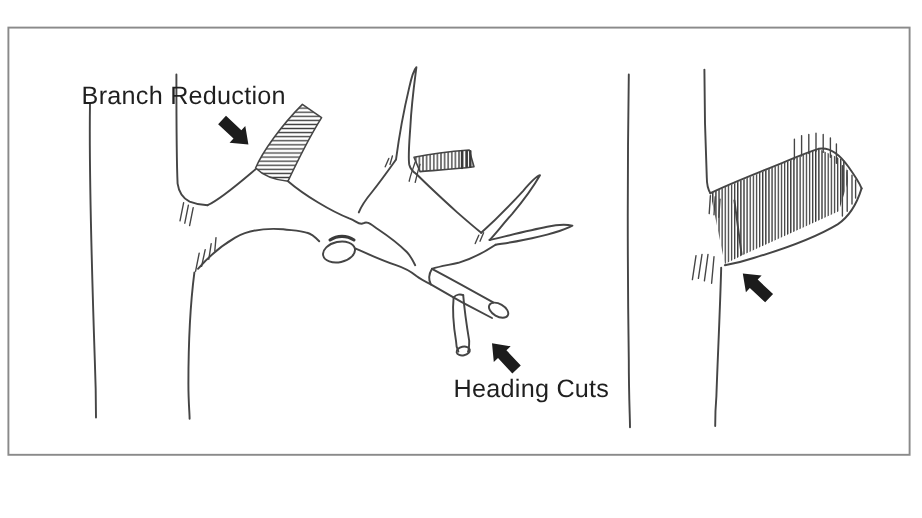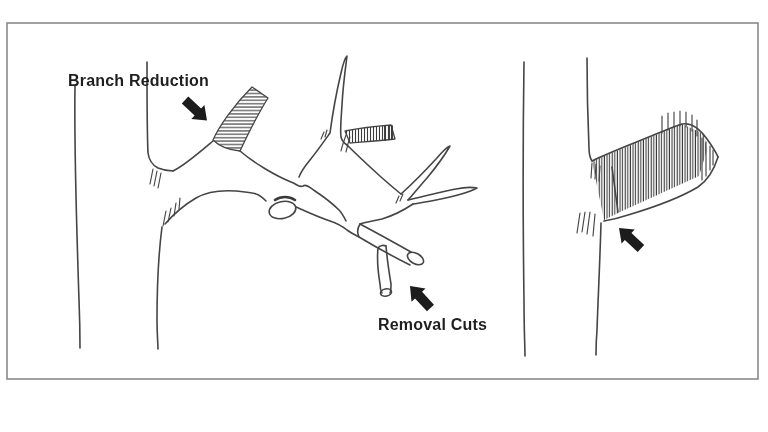--- a/index.html
+++ b/index.html
@@ -11,21 +11,21 @@
          font-family:"Liberation Sans",sans-serif;overflow:hidden;}
   .drawing{position:absolute;left:0;top:0;}
   .ink{stroke:var(--c-ink);stroke-width:1.6;fill:none;stroke-linecap:round;stroke-linejoin:round;}
   .ink-thin{stroke:var(--c-ink);stroke-width:1.15;fill:none;stroke-linecap:round;stroke-linejoin:round;}
   .band-outline{stroke:var(--c-ink);stroke-width:1.3;fill:none;stroke-linecap:round;stroke-linejoin:round;}
   .hatchline{stroke:var(--c-hatch);stroke-width:1.1;}
   .hatch-dark{stroke:var(--c-hatch);stroke-width:1.9;fill:none;stroke-linecap:round;}
   .crescent{stroke:var(--c-hatch);stroke-width:2.6;fill:none;stroke-linecap:round;}
   .arrow{fill:var(--c-arrow);stroke:none;}
   .frame{fill:none;stroke:var(--c-frame);stroke-width:1.6;}
-  .label{position:absolute;font-weight:700;font-size:16px;line-height:20px;
+  .label{position:absolute;font-weight:400;font-size:21px;line-height:20px;
          color:var(--c-text);letter-spacing:0.2px;white-space:nowrap;}
 </style>
 </head>
 <body>
 
 <div class="stage">
 
   <svg class="drawing" width="768" height="432" viewBox="0 0 768 432" xmlns="http://www.w3.org/2000/svg">
     <defs>
       <pattern id="hatchH" width="4.2" height="3.4" patternUnits="userSpaceOnUse">
@@ -111,14 +111,14 @@
     </g>
     <g transform="translate(410,286) rotate(-133)">
       <path class="arrow" d="M0,0 L-12.5,-9.6 L-12.5,-4.8 L-30,-4.8 L-30,4.8 L-12.5,4.8 L-12.5,9.6 Z"></path>
     </g>
     <g transform="translate(619,228) rotate(-137)">
       <path class="arrow" d="M0,0 L-12.5,-9.6 L-12.5,-4.8 L-30,-4.8 L-30,4.8 L-12.5,4.8 L-12.5,9.6 Z"></path>
     </g>
   </svg>
 
   <div class="label" style="left:68px;top:71px;">Branch Reduction</div>
-  <div class="label" style="left:378px;top:315px;">Removal Cuts</div>
+  <div class="label" style="left:378px;top:315px;">Heading Cuts</div>
 </div>
 
 </body></html>

